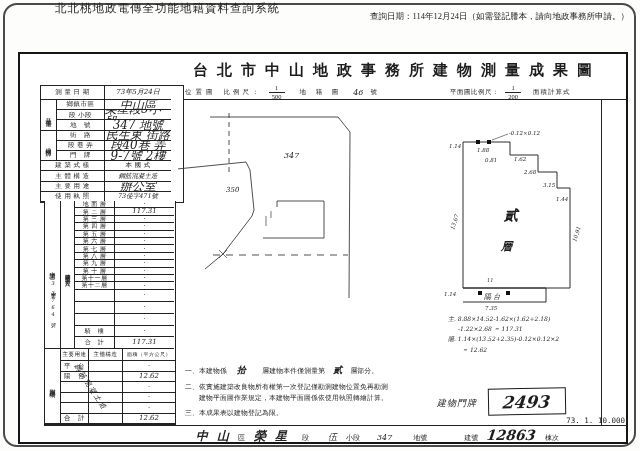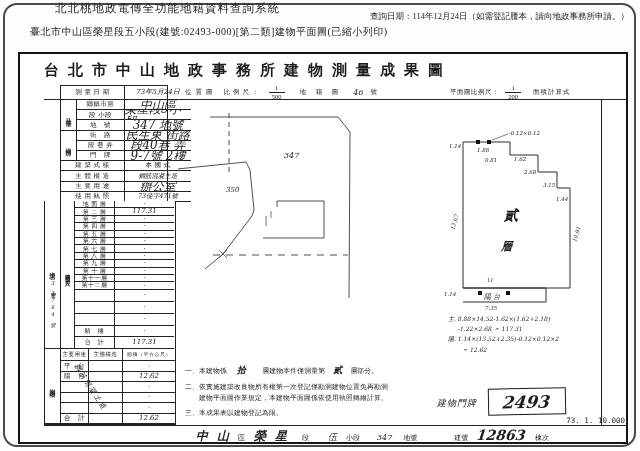--- a/index.html
+++ b/index.html
@@ -24,25 +24,24 @@
   .note{font-size:6.8px;line-height:1.6;white-space:nowrap;letter-spacing:.2px}
 </style>
 </head>
 <body>
 
 <div style="position:relative;width:640px;height:451px">
   <div class="scan-border"></div>
 
   <div class="abs" style="left:55px;top:1px;font-size:11.5px;letter-spacing:1px">北北桃地政電傳全功能地籍資料查詢系統</div>
   <div class="abs" style="left:370px;top:11px;font-size:8.5px">查詢日期：114年12月24日（如需登記謄本，請向地政事務所申請。）</div>
-  <div class="abs" style="left:30px;top:25px;font-size:10px;letter-spacing:.5px">臺北市中山區榮星段五小段(建號:02493-000)[第二類]建物平面圖(已縮小列印)</div>
 
   <div class="abs" style="left:18px;top:52px;width:610px;height:392px;border:2px solid #151515;background:#fff"></div>
 
-  <div class="abs" style="left:44px;top:61px;width:557px;text-align:left;font-size:15px;font-weight:bold;letter-spacing:9px">台北市中山地政事務所建物測量成果圖</div>
+  <div class="abs" style="left:44px;top:61px;width:557px;text-align:right;font-size:15px;font-weight:bold;letter-spacing:9px">台北市中山地政事務所建物測量成果圖</div>
 
   <div class="abs" style="left:185px;top:86px;height:13px;display:flex;align-items:center;gap:7px">
     <span class="lbl" style="letter-spacing:4px">位置圖</span>
     <span class="lbl" style="letter-spacing:3px">比例尺：</span>
     <span class="frac">
       <span>1</span>
       <span class="bar"></span>
       <span>500</span>
     </span>
     <span class="lbl" style="letter-spacing:4px;margin-left:8px">地 籍 圖</span>
@@ -54,21 +53,21 @@
     <span class="frac">
       <span>1</span>
       <span class="bar"></span>
       <span>200</span>
     </span>
     <span class="lbl" style="letter-spacing:1px;margin-left:6px">面積計算式</span>
   </div>
   <div class="abs" style="left:44px;top:99px;width:584px;border-top:1px solid #222"></div>
   <div class="abs" style="left:601px;top:99px;height:326px;border-left:1px solid #222"></div>
 
-  <div class="grid abs" style="left:60px;top:85px;width:108px;grid-template-columns:16px 48px 66px;grid-template-rows:14px repeat(10,10.2px)">
+  <div class="grid abs" style="left:40px;top:85px;width:144px;grid-template-columns:16px 48px 66px;grid-template-rows:14px repeat(10,10.2px)">
     <div class="cell lbl" style="grid-column:1/3">測 量 日 期</div>
     <div class="cell last hand" style="font-size:7px">73年5月24日</div>
 
     <div class="cell lbl vert" style="grid-row:2/5;font-size:6px">基地座落</div>
     <div class="cell lbl">鄉鎮市區</div>
     <div class="cell last hand val">中山區</div>
     <div class="cell lbl">段 小段</div>
     <div class="cell last hand val">榮星段5小段</div>
     <div class="cell lbl">地　號</div>
     <div class="cell last hand val">347 地號</div>
@@ -237,18 +236,18 @@
   <div class="abs" style="left:196px;top:427px;width:400px;height:15px;display:flex;align-items:baseline;gap:9px">
     <span class="hand" style="font-size:12px;font-weight:bold">中</span>
     <span class="hand" style="font-size:12px;font-weight:bold">山</span>
     <span style="font-size:7px">區</span>
     <span class="hand" style="font-size:12px;font-weight:bold">榮</span>
     <span class="hand" style="font-size:12px;font-weight:bold">星</span>
     <span style="font-size:7px;margin-left:6px">段</span>
     <span class="hand" style="font-size:9px;margin-left:10px">伍</span>
     <span style="font-size:7px">小段</span>
     <span class="hand" style="font-size:8px;margin-left:8px">347</span>
-    <span style="font-size:7px;margin-left:2px">地號</span>
+    <span style="font-size:7px;margin-left:12px">地號</span>
     <span style="font-size:7px;margin-left:28px">建號</span>
     <span class="scrawl" style="font-size:14px">12863</span>
     <span style="font-size:7px">棟次</span>
   </div>
 </div>
 
 </body></html>

